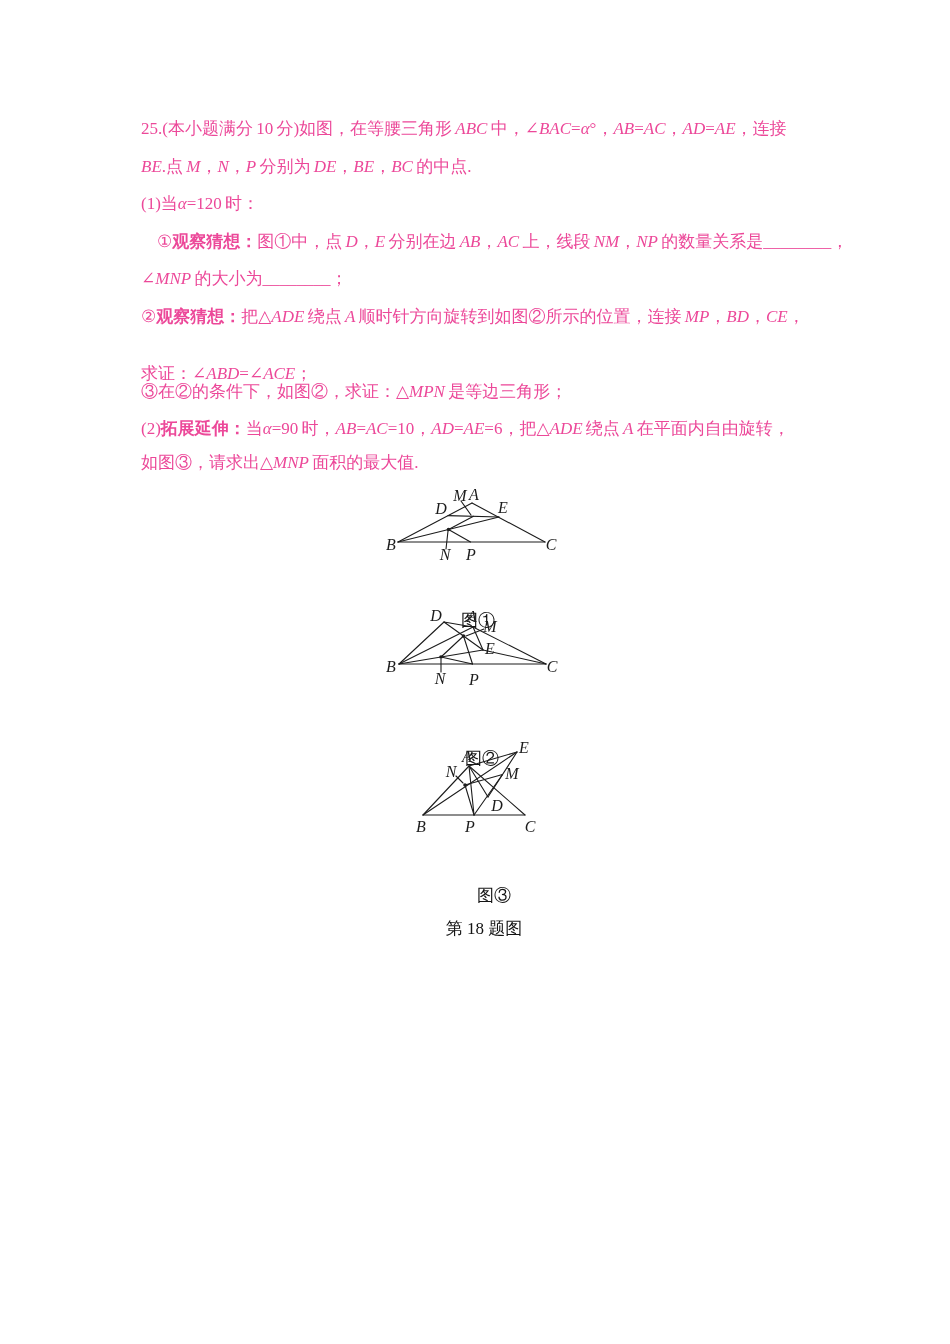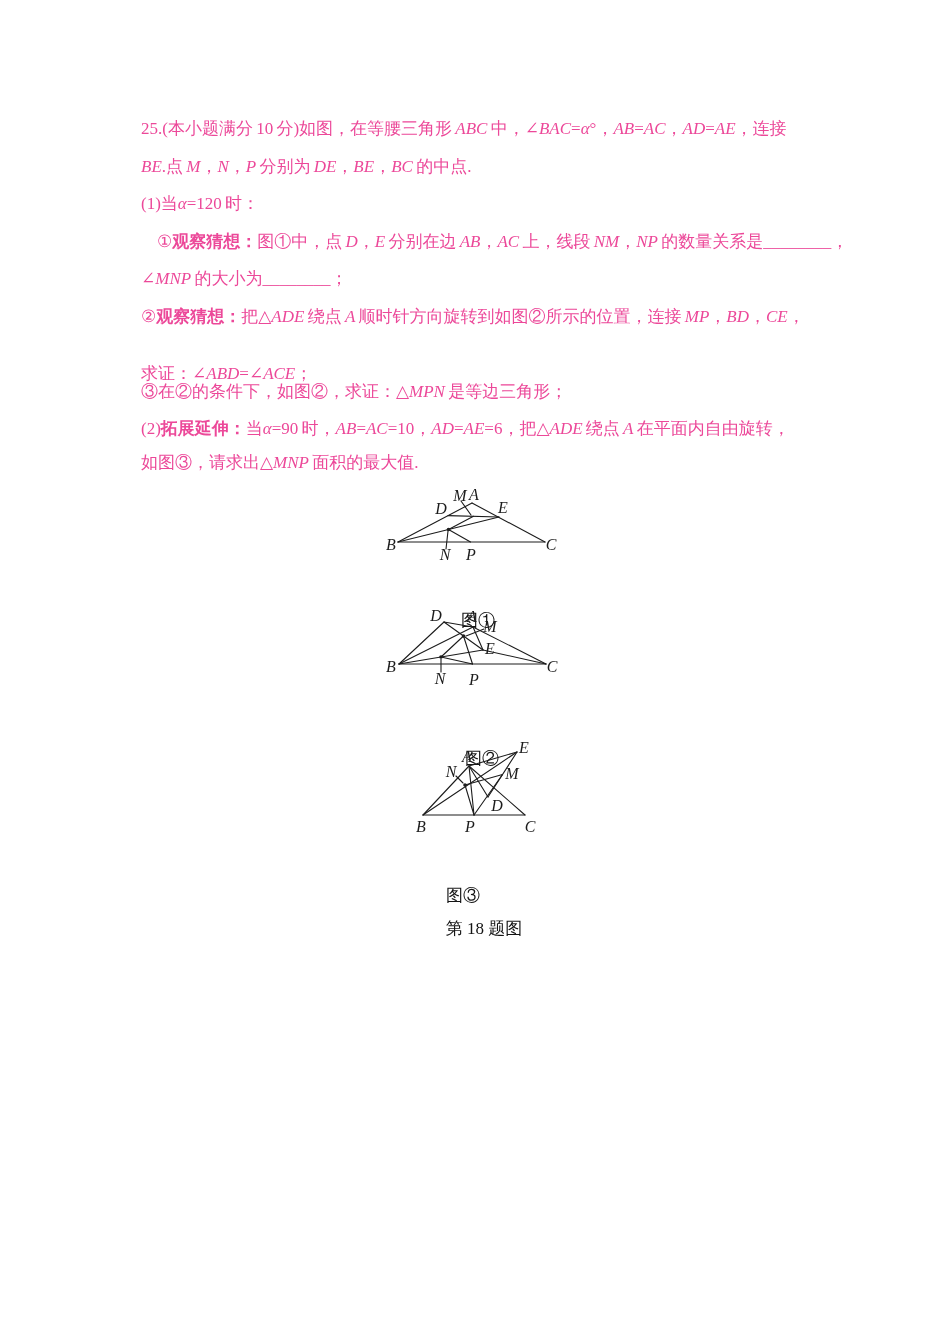--- a/index.html
+++ b/index.html
@@ -123,16 +123,16 @@
         <circle cx="465" cy="785" r="1.8"></circle>
         <text x="524" y="753" text-anchor="middle">E</text>
         <text x="467" y="762" text-anchor="middle">A</text>
         <text x="451" y="777" text-anchor="middle">N</text>
         <text x="512" y="779" text-anchor="middle">M</text>
         <text x="497" y="811" text-anchor="middle">D</text>
         <text x="421" y="832" text-anchor="middle">B</text>
         <text x="470" y="832" text-anchor="middle">P</text>
         <text x="530" y="832" text-anchor="middle">C</text>
       </svg>
-      <div class="fig-caption" style="left: 463px; top: 842px;">图③</div>
+      <div class="fig-caption" style="left: 494px; top: 842px;">图③</div>
     </div>
   <div class="fig-caption" id="footer-caption" style="left: 484px; top: 875px;">第 18 题图</div>
 </div>
 
 </body></html>

